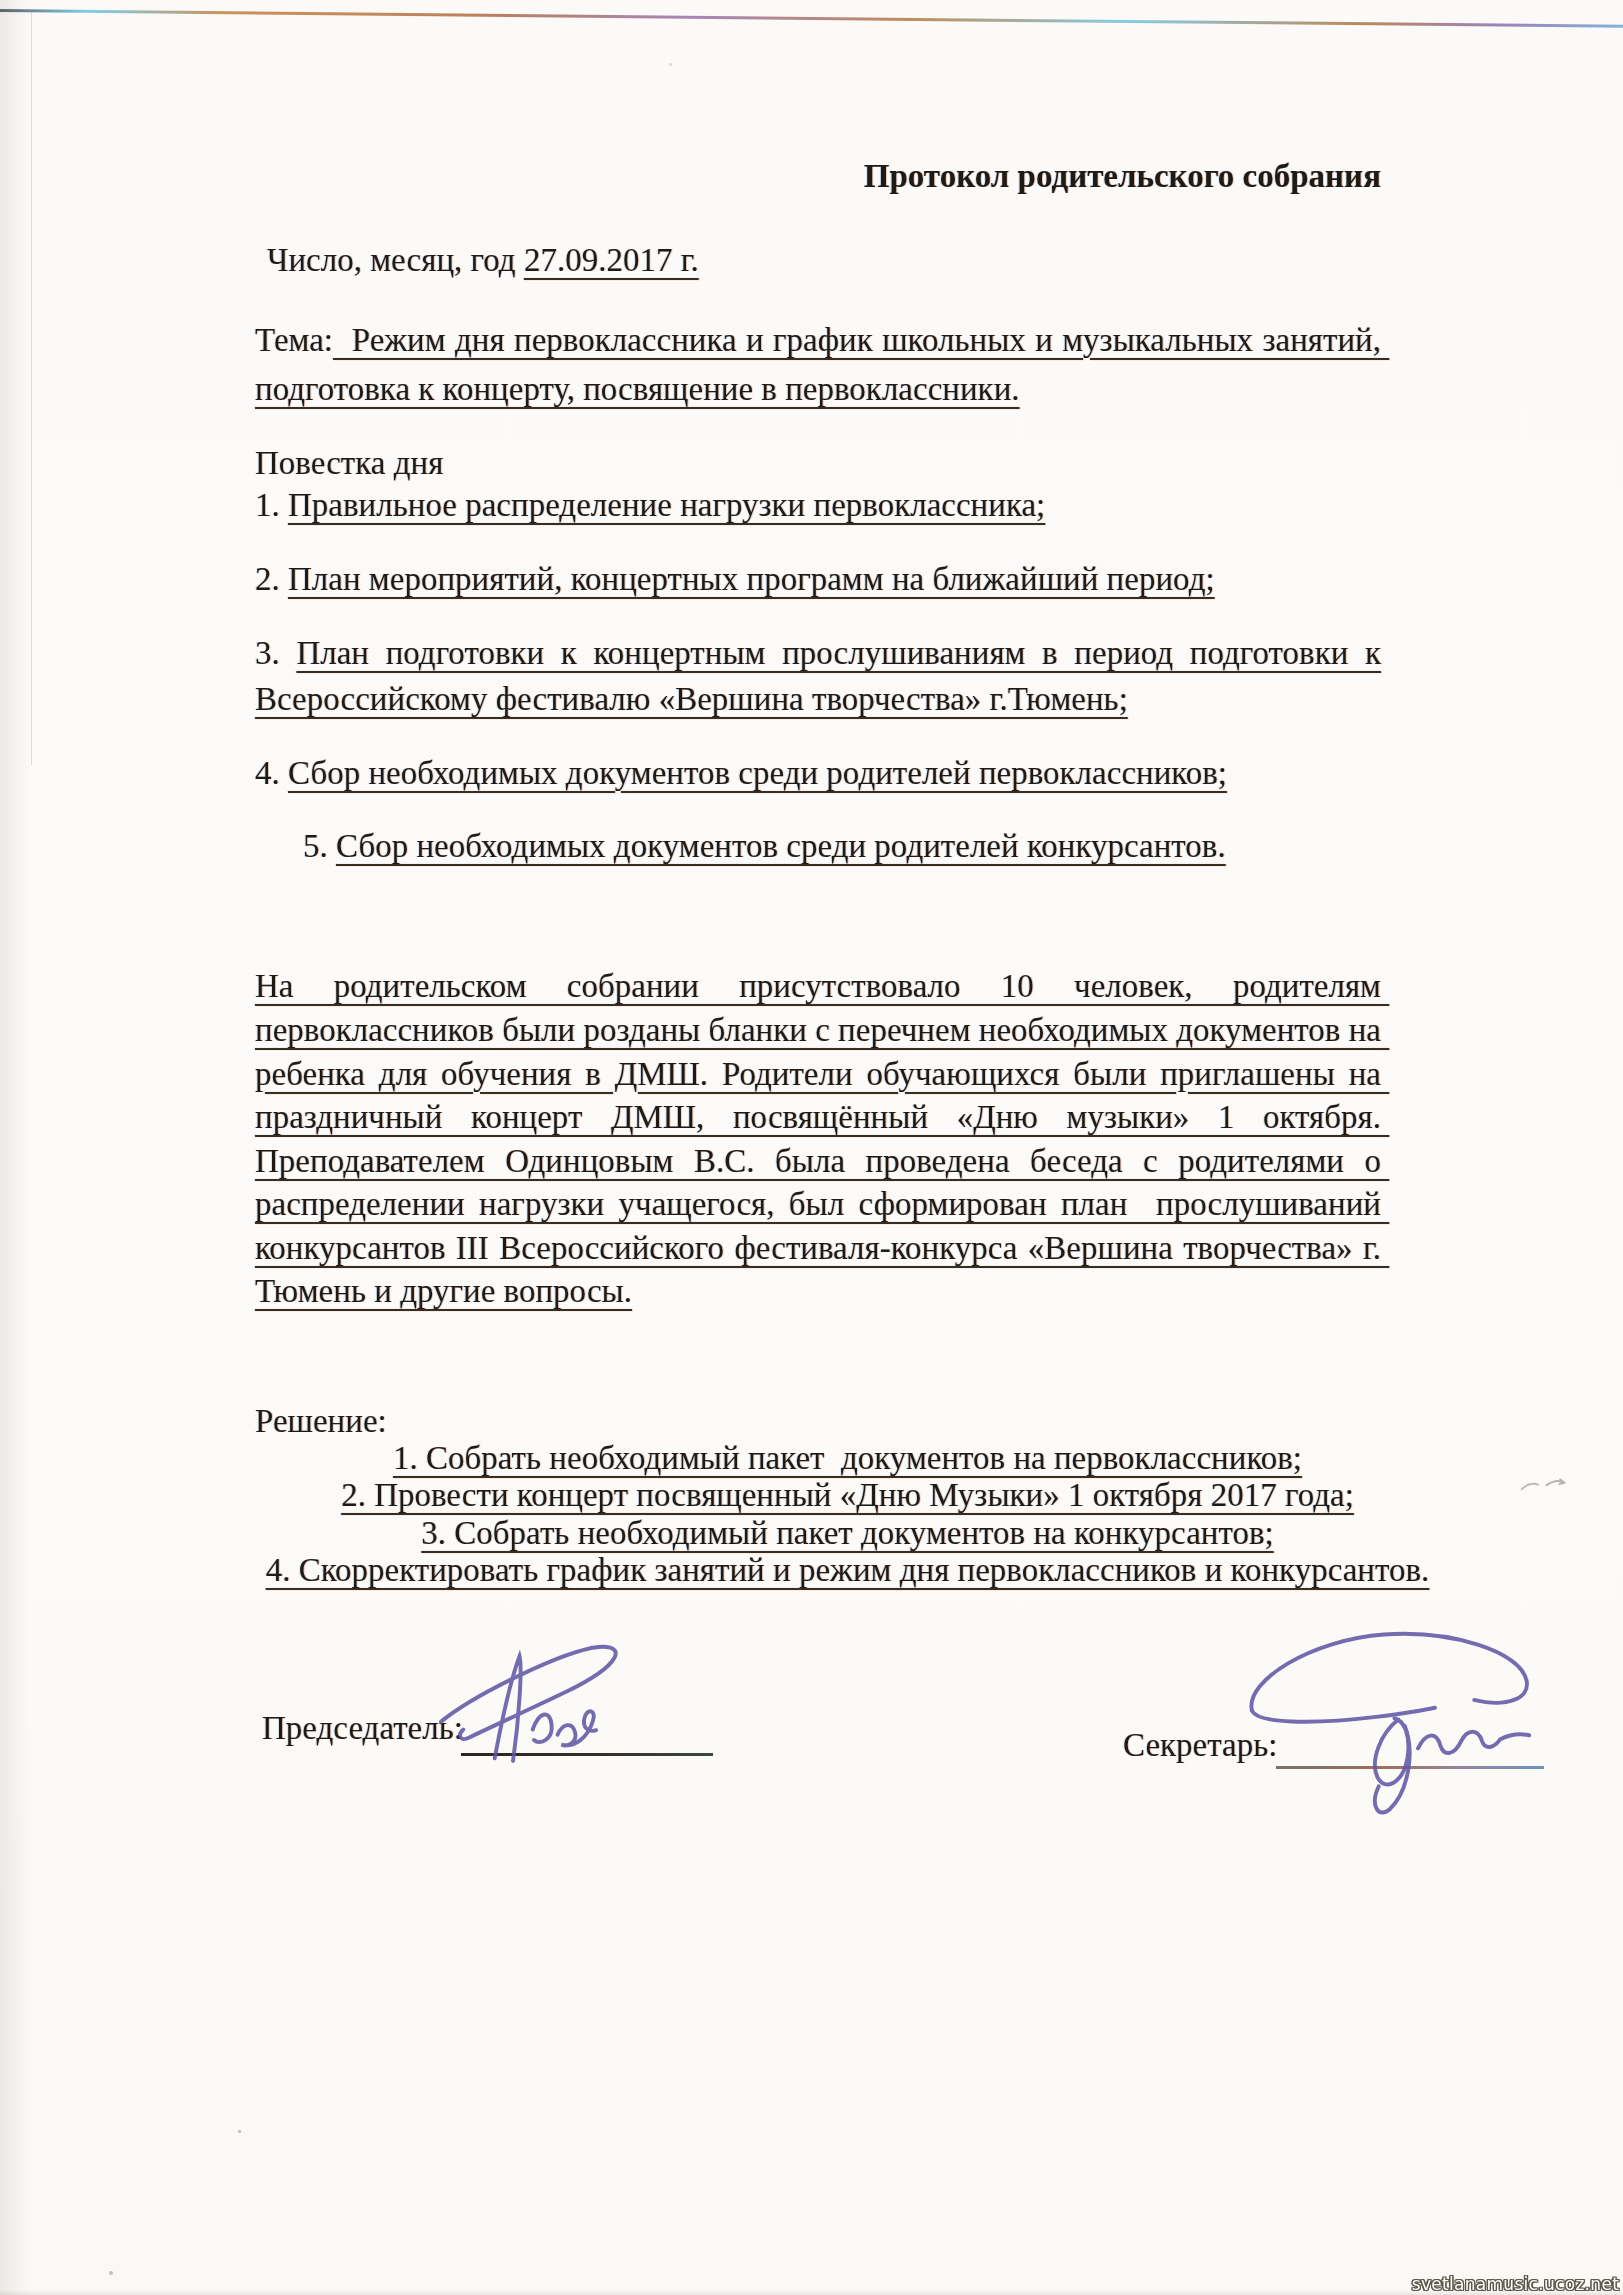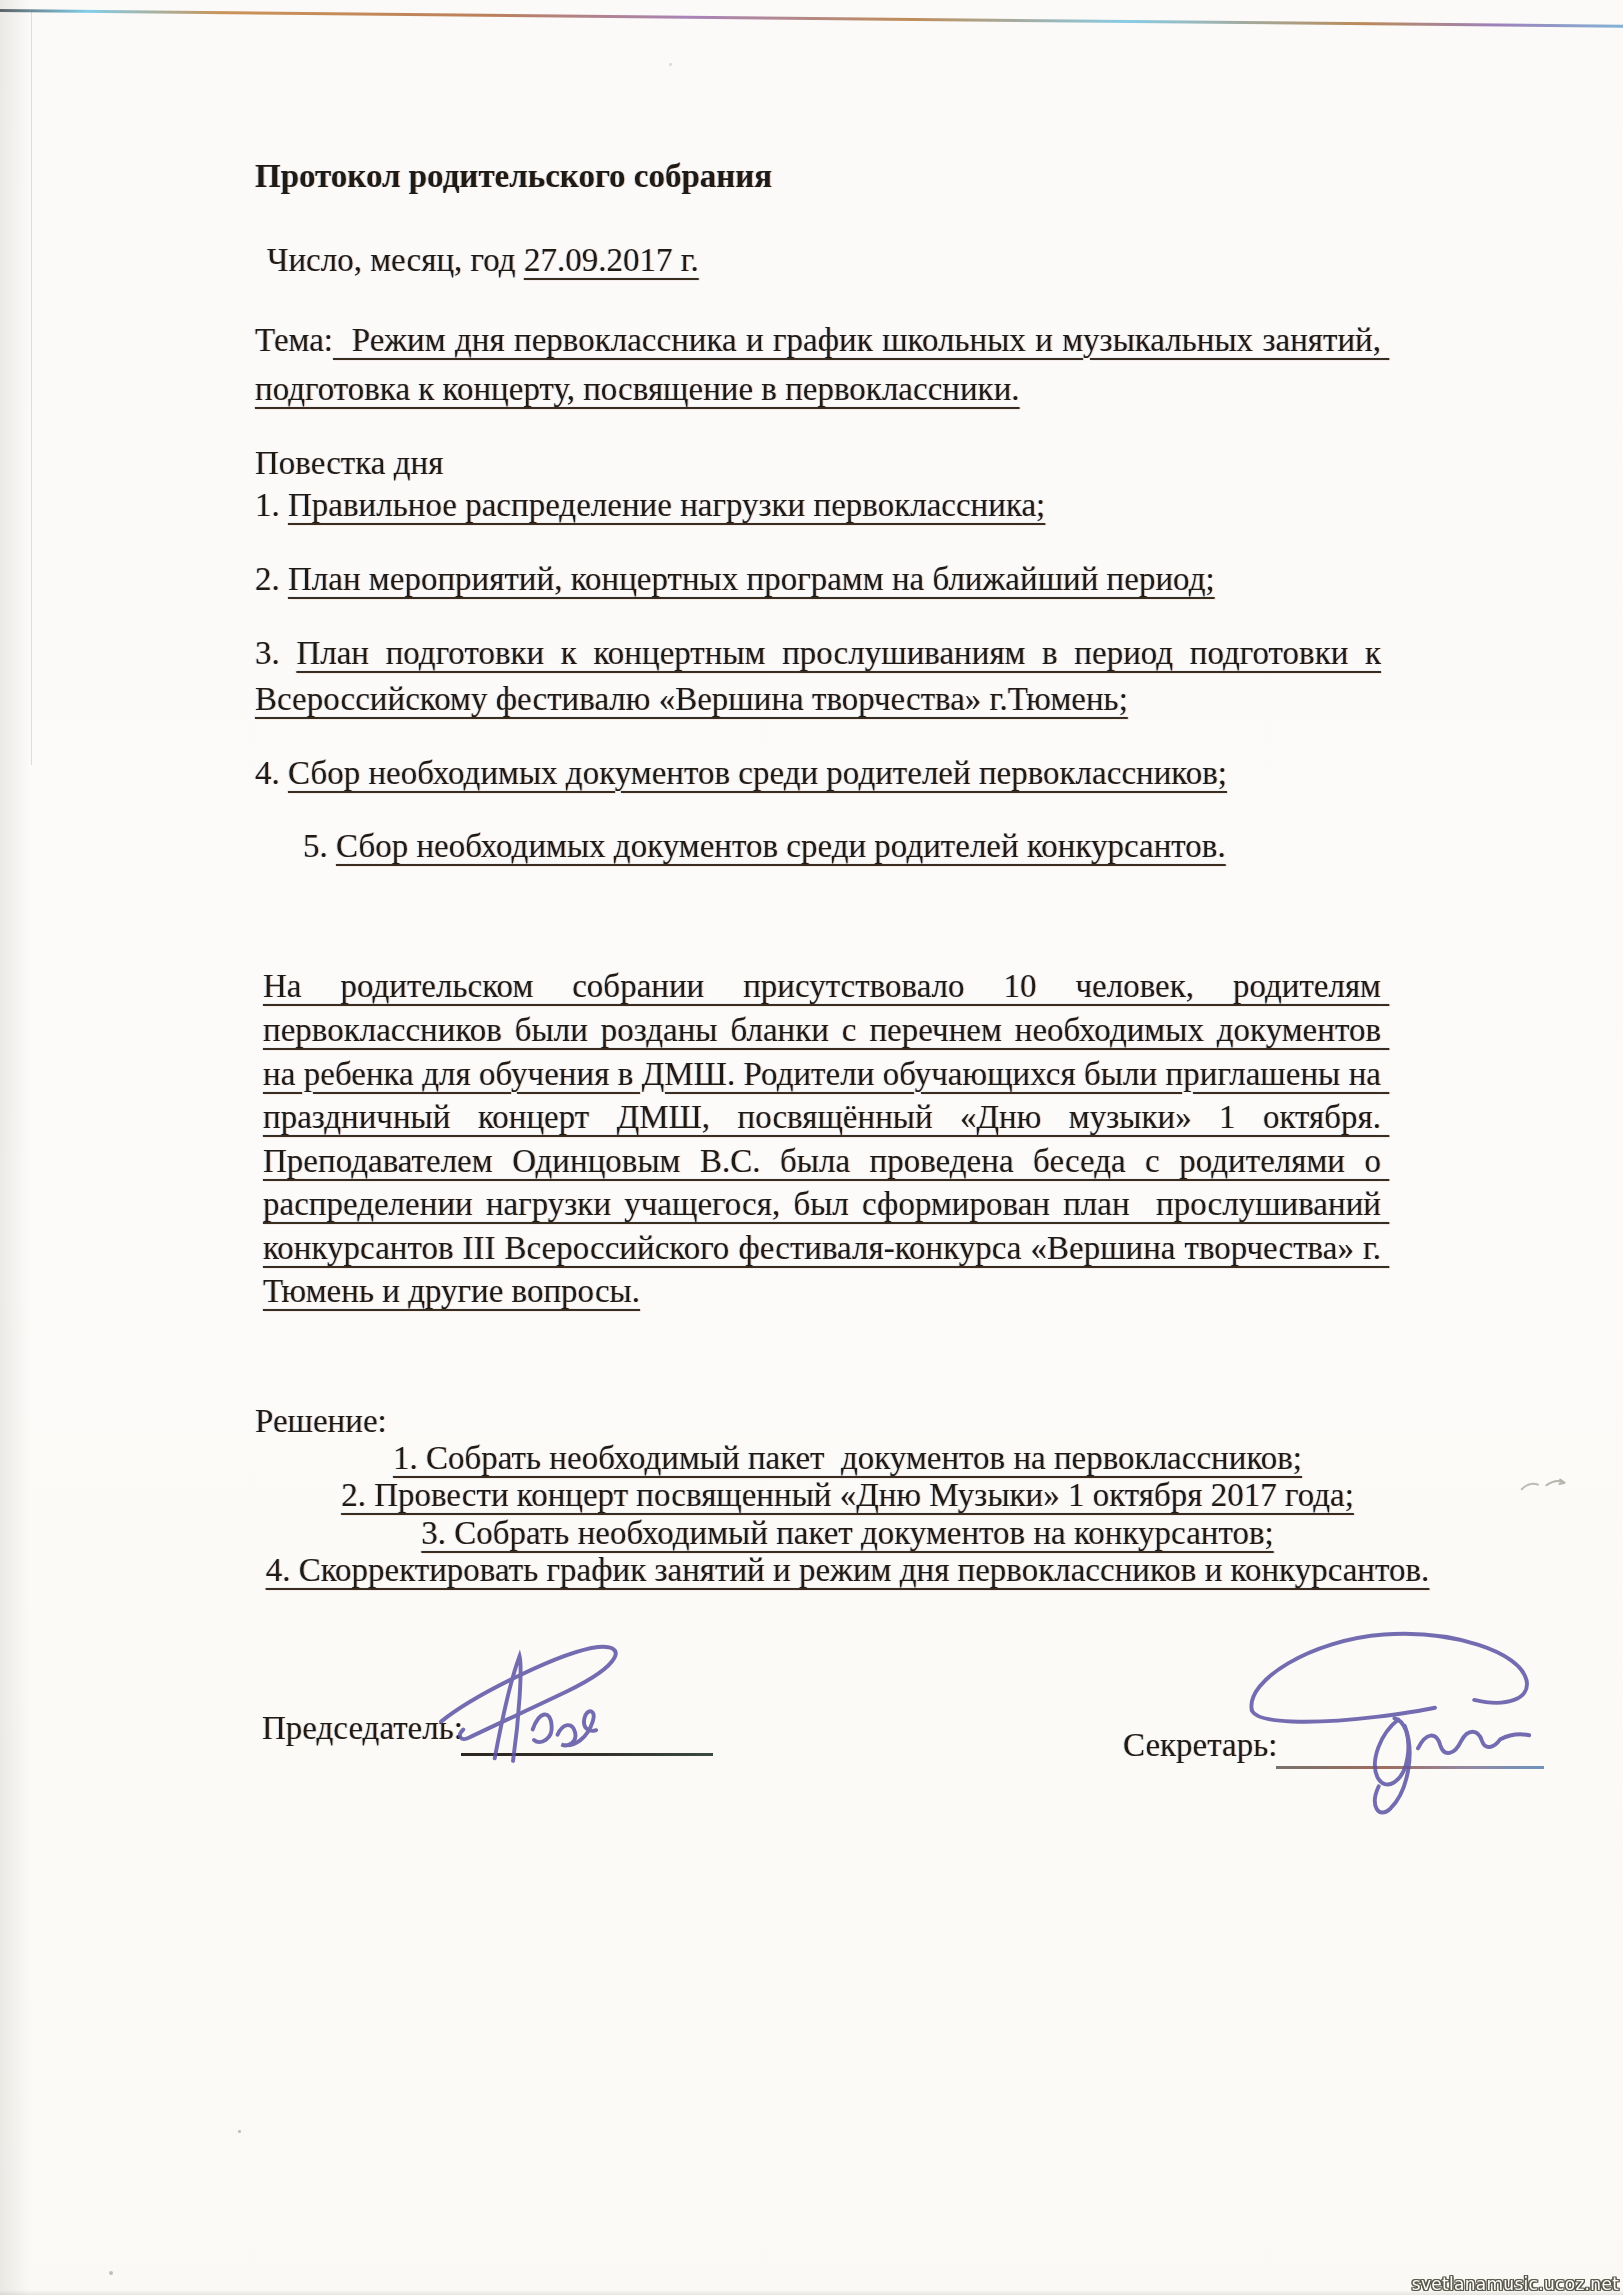--- a/index.html
+++ b/index.html
@@ -44,32 +44,32 @@
     font-size: 33px; line-height: 1.16;
     text-shadow: 1px 0.3px 0 rgba(150,45,20,0.22), -1px -0.3px 0 rgba(40,110,190,0.18);
   }
   .u {
     text-decoration: underline;
     text-decoration-thickness: 2px;
     text-decoration-color: #3b2c20;
     text-underline-offset: 6.5px;
   }
   .doc-title {
-    font-weight: bold; text-align: left;
+    font-weight: bold; text-align: right;
     margin: 0 0 46px 0; font-size: 33px;
   }
   .dateline { margin: 0 0 36px 12px; }
   .topic { margin: 0 0 29.5px 0; line-height: 1.5; text-align: justify; }
   .topic-text { white-space: pre-wrap; }
   .section-heading { margin: 0 0 0 0; }
   .agenda { margin: 0; }
   .agenda-item { margin: 0 0 27.5px 0; line-height: 1.4; text-align: justify; }
   .agenda-item:last-child { margin-bottom: 0; margin-left: 48px; }
   .summary {
-    margin: 96px 0 0 8px; line-height: 1.32;
+    margin: 96px 0 0 0; line-height: 1.32;
     text-align: justify; white-space: pre-wrap;
   }
   .decision-heading { margin: 88px 0 0 0; }
   .decision { width: 1185px; text-align: center; }
   .dec-item { margin: 0; line-height: 1.13; white-space: pre-wrap; }
 
   
   .sig-label { position: absolute; font-size: 33px;
     text-shadow: 1px 0.3px 0 rgba(150,45,20,0.22), -1px -0.3px 0 rgba(40,110,190,0.18); }
   .sig-label-chairman { left: 262px; top: 1710px; }

